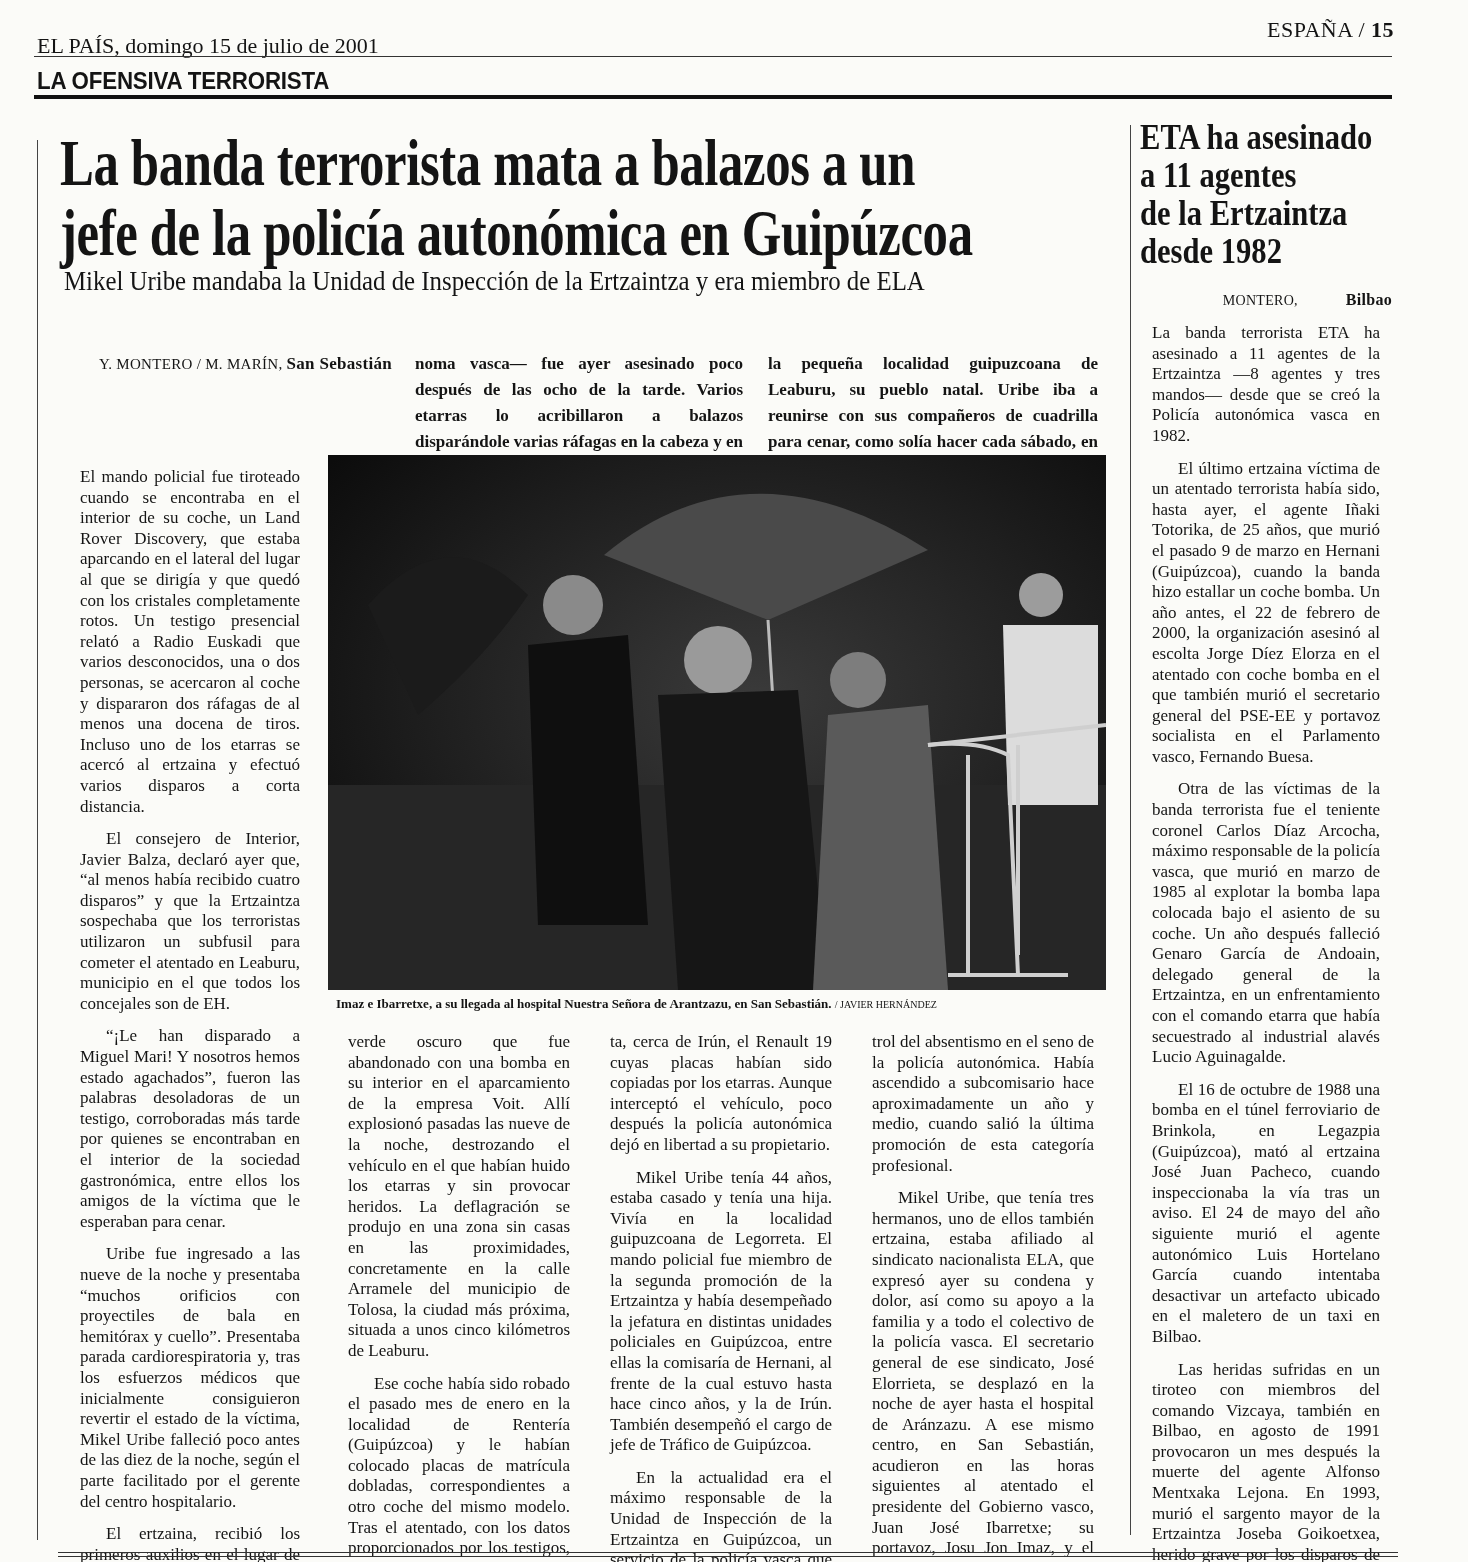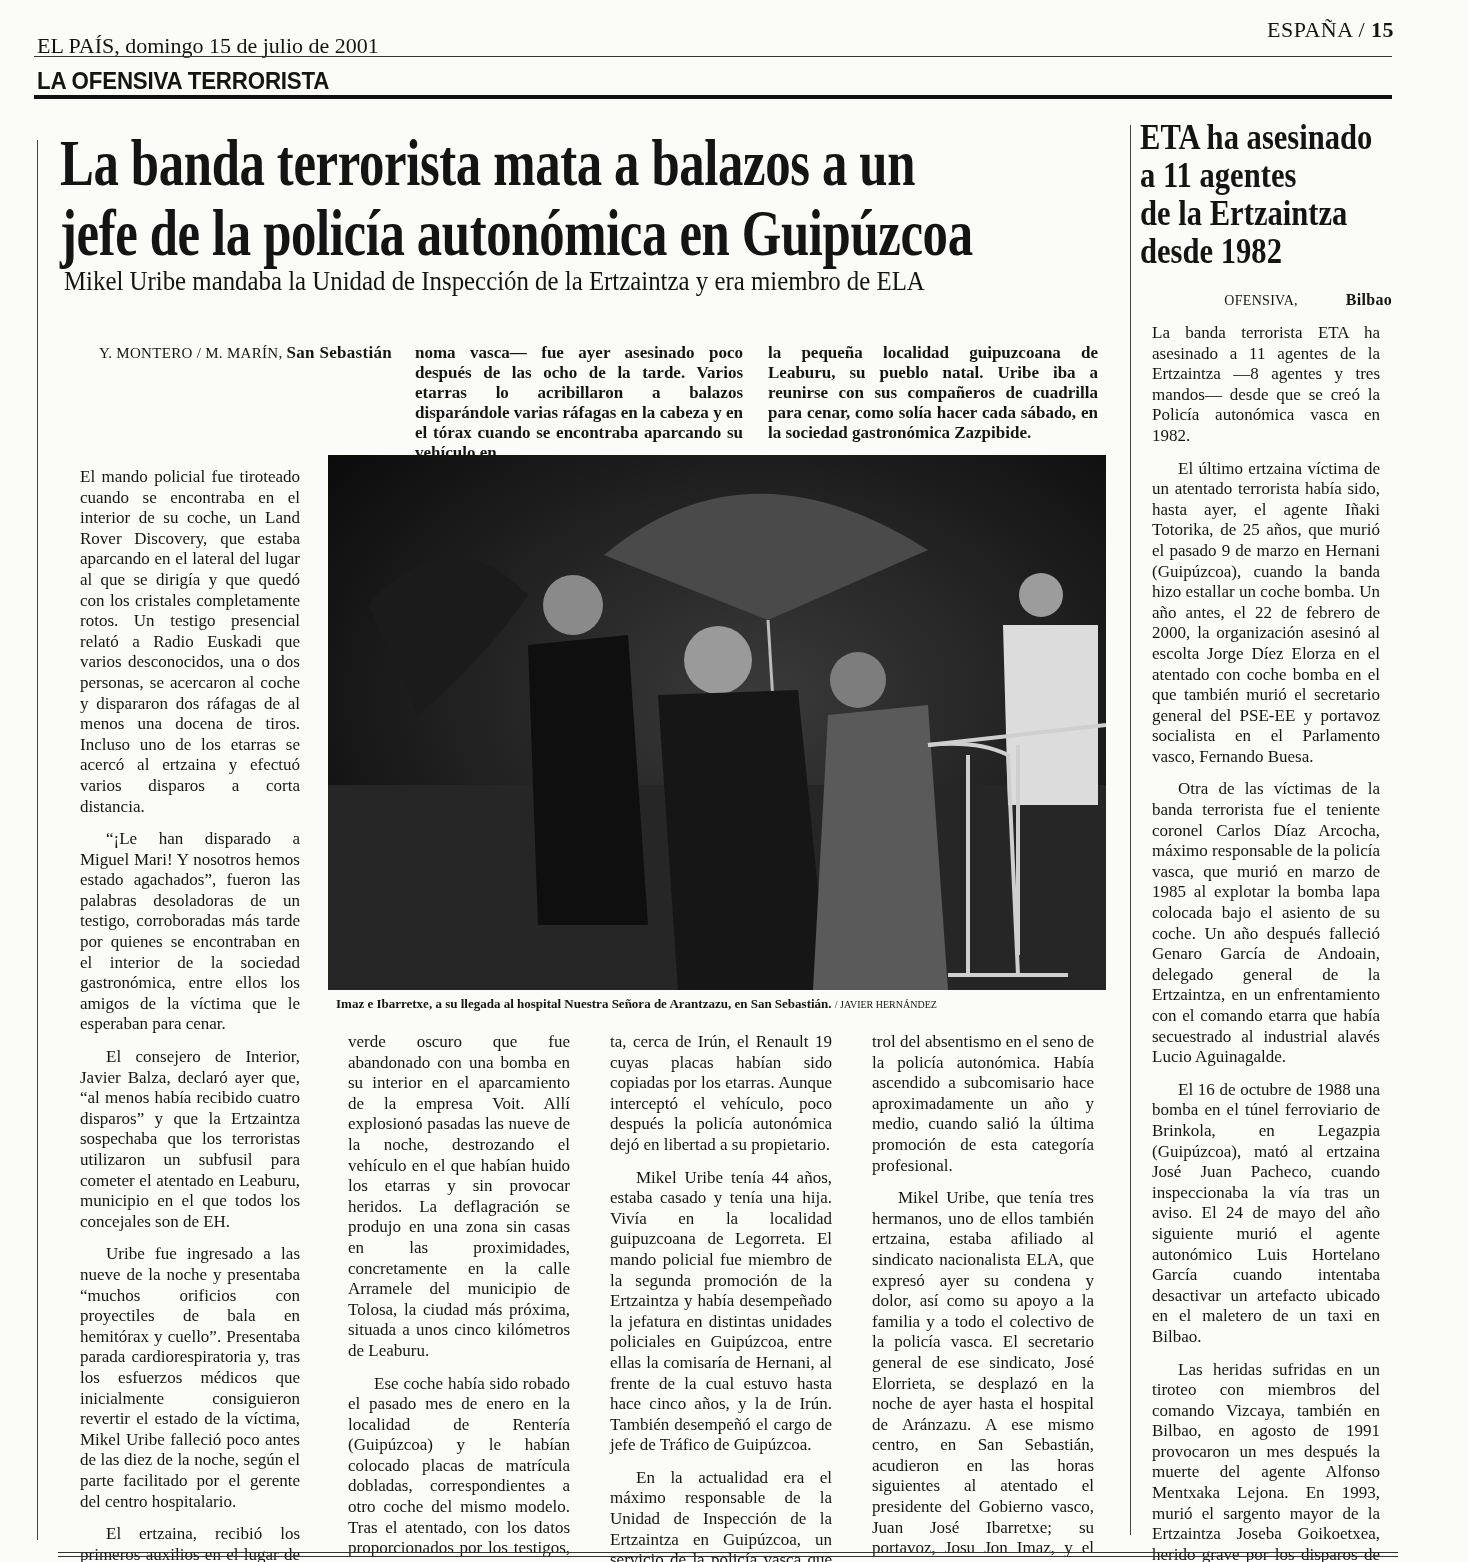--- a/index.html
+++ b/index.html
@@ -11,21 +11,21 @@
   .section-page b{font-weight:bold;}
   .rule-top{left:34px;top:56px;width:1358px;height:1px;background:#333;}
   .kicker{left:37px;top:67px;font-family:"Liberation Sans","DejaVu Sans",sans-serif;font-weight:bold;font-size:24px;
           transform:scaleX(.93);transform-origin:left;letter-spacing:-.2px;}
   .rule-thick{left:34px;top:95px;width:1358px;height:4px;background:#111;}
   .vrule-left{left:37px;top:140px;width:1px;height:1400px;background:#444;}
   .vrule-right{left:1130px;top:125px;width:1px;height:1410px;background:#444;}
   .headline{left:60px;top:128px;width:1060px;font-size:66px;font-weight:bold;line-height:70px;
             transform:scaleX(.77);transform-origin:left;white-space:nowrap;letter-spacing:-.5px;}
   .subhead{left:64px;top:266px;font-size:27px;transform:scaleX(.92);transform-origin:left;white-space:nowrap;}
-  .lead{font-size:17px;font-weight:bold;line-height:20px;text-align:justify;hyphens:manual;}
+  .lead{font-size:17px;font-weight:bold;line-height:26px;text-align:justify;hyphens:manual;margin-top:8px;}
   .lead .byline{font-weight:normal;font-size:15px;letter-spacing:.3px;}
   .lead .byline b{font-size:17px;}
   .col{font-size:17px;line-height:20.6px;text-align:justify;}
   .col p{margin:12px;text-indent:26px;}
   .col p.first{text-indent:0;}
   .photo{left:328px;top:455px;width:778px;height:535px;background:#111;overflow:hidden;}
   .caption{left:336px;top:996px;font-family:Liberation Serif, serif;font-size:13px;font-weight:bold;white-space:nowrap;}
   .caption .credit{font-weight:normal;font-size:10px;}
   .side-title{left:1140px;top:118px;font-size:36px;font-weight:bold;line-height:38px;transform:scaleX(.85);transform-origin:left;}
   .side-byline{left:1140px;top:291px;width:252px;text-align:right;font-size:14px;letter-spacing:.3px;}
@@ -56,22 +56,22 @@
   <div class="byline" style="text-align:right;">
     <span>Y. MONTERO / M. MARÍN,</span>
     <b>San Sebastián</b>
   </div>
 </div>
 <div class="abs lead" style="left:415px;top:343px;width:328px;">noma vasca— fue ayer asesinado poco después de las ocho de la tarde. Varios etarras lo acribillaron a balazos disparándole varias ráfagas en la cabeza y en el tórax cuando se encontraba aparcando su vehículo en</div>
 <div class="abs lead" style="left:768px;top:343px;width:330px;">la pequeña localidad guipuzcoana de Leaburu, su pueblo natal. Uribe iba a reunirse con sus compañeros de cuadrilla para cenar, como solía hacer cada sábado, en la sociedad gastronómica Zazpibide.</div>
 
 <div class="abs col" style="left:68px;top:455px;width:244px;">
   <p class="first">El mando policial fue tiroteado cuando se encontraba en el interior de su coche, un Land Rover Discovery, que estaba aparcando en el lateral del lugar al que se dirigía y que quedó con los cristales completamente rotos. Un testigo presencial relató a Radio Euskadi que varios desconocidos, una o dos personas, se acercaron al coche y dispararon dos ráfagas de al menos una docena de tiros. Incluso uno de los etarras se acercó al ertzaina y efectuó varios disparos a corta distancia.</p>
+  <p>El consejero de Interior, Javier Balza, declaró ayer que, “al menos había recibido cuatro disparos” y que la Ertzaintza sospechaba que los terroristas utilizaron un subfusil para cometer el atentado en Leaburu, municipio en el que todos los concejales son de EH.</p>
   <p>“¡Le han disparado a Miguel Mari! Y nosotros hemos estado agachados”, fueron las palabras desoladoras de un testigo, corroboradas más tarde por quienes se encontraban en el interior de la sociedad gastronómica, entre ellos los amigos de la víctima que le esperaban para cenar.</p>
-  <p>El consejero de Interior, Javier Balza, declaró ayer que, “al menos había recibido cuatro disparos” y que la Ertzaintza sospechaba que los terroristas utilizaron un subfusil para cometer el atentado en Leaburu, municipio en el que todos los concejales son de EH.</p>
   <p>Uribe fue ingresado a las nueve de la noche y presentaba “muchos orificios con proyectiles de bala en hemitórax y cuello”. Presentaba parada cardiorespiratoria y, tras los esfuerzos médicos que inicialmente consiguieron revertir el estado de la víctima, Mikel Uribe falleció poco antes de las diez de la noche, según el parte facilitado por el gerente del centro hospitalario.</p>
   <p>El ertzaina, recibió los primeros auxilios en el lugar de los hechos y, al mantenerse con vida, fue trasladado por los servicios sanitarios al Hospital donostiarra Nuestra Señora de Arantzazu.</p>
   <p>Los autores del atentado que dispararon contra el mando policial —se desconoce si eran dos o tres— se dieron a la fuga en un turismo, un Renault 19 de color</p>
 </div>
 
 <div class="abs photo">
   <svg width="778" height="535" viewBox="0 0 778 535">
     <defs>
       <radialGradient id="glow" cx="55%" cy="45%" r="70%">
         <stop offset="0" stop-color="#3a3a3a"></stop>
@@ -126,21 +126,21 @@
   <p>Mikel Uribe, que tenía tres hermanos, uno de ellos también ertzaina, estaba afiliado al sindicato nacionalista ELA, que expresó ayer su condena y dolor, así como su apoyo a la familia y a todo el colectivo de la policía vasca. El secretario general de ese sindicato, José Elorrieta, se desplazó en la noche de ayer hasta el hospital de Aránzazu. A ese mismo centro, en San Sebastián, acudieron en las horas siguientes al atentado el presidente del Gobierno vasco, Juan José Ibarretxe; su portavoz, Josu Jon Imaz, y el recién confirmado consejero de Interior, Javier Balza, así como el obispo de la diócesis, Juan José Uriarte.</p>
 </div>
 
 <div class="abs side-title">
   <div>ETA ha asesinado</div>
   <div>a 11 agentes</div>
   <div>de la Ertzaintza</div>
   <div>desde 1982</div>
 </div>
 <div class="abs side-byline">
-  <span>OFENSIVA,</span>
+  <span>MONTERO,</span>
   <b>Bilbao</b>
 </div>
 <div class="abs col" style="left:1140px;top:311px;width:252px;">
   <p class="first">La banda terrorista ETA ha asesinado a 11 agentes de la Ertzaintza —8 agentes y tres mandos— desde que se creó la Policía autonómica vasca en 1982.</p>
   <p>El último ertzaina víctima de un atentado terrorista había sido, hasta ayer, el agente Iñaki Totorika, de 25 años, que murió el pasado 9 de marzo en Hernani (Guipúzcoa), cuando la banda hizo estallar un coche bomba. Un año antes, el 22 de febrero de 2000, la organización asesinó al escolta Jorge Díez Elorza en el atentado con coche bomba en el que también murió el secretario general del PSE-EE y portavoz socialista en el Parlamento vasco, Fernando Buesa.</p>
   <p>Otra de las víctimas de la banda terrorista fue el teniente coronel Carlos Díaz Arcocha, máximo responsable de la policía vasca, que murió en marzo de 1985 al explotar la bomba lapa colocada bajo el asiento de su coche. Un año después falleció Genaro García de Andoain, delegado general de la Ertzaintza, en un enfrentamiento con el comando etarra que había secuestrado al industrial alavés Lucio Aguinagalde.</p>
   <p>El 16 de octubre de 1988 una bomba en el túnel ferroviario de Brinkola, en Legazpia (Guipúzcoa), mató al ertzaina José Juan Pacheco, cuando inspeccionaba la vía tras un aviso. El 24 de mayo del año siguiente murió el agente autonómico Luis Hortelano García cuando intentaba desactivar un artefacto ubicado en el maletero de un taxi en Bilbao.</p>
   <p>Las heridas sufridas en un tiroteo con miembros del comando Vizcaya, también en Bilbao, en agosto de 1991 provocaron un mes después la muerte del agente Alfonso Mentxaka Lejona. En 1993, murió el sargento mayor de la Ertzaintza Joseba Goikoetxea, herido grave por los disparos de un etarra en el interior de su vehículo. Otros dos ertzainas murieron en 1996 y 1997. El primero, Ramón Doral, era uno de los responsables del servicio de información de la Ertzaintza en Guipúzcoa, como consecuencia de una bomba lapa en Irún (Guipúzcoa); el segundo, José María Aguirre, recibió varios disparos al detener un vechículo con tres etarras que querían introducir granadas anticarro en el Museo Guggenheim de Bilbao.</p>
 </div>
 

